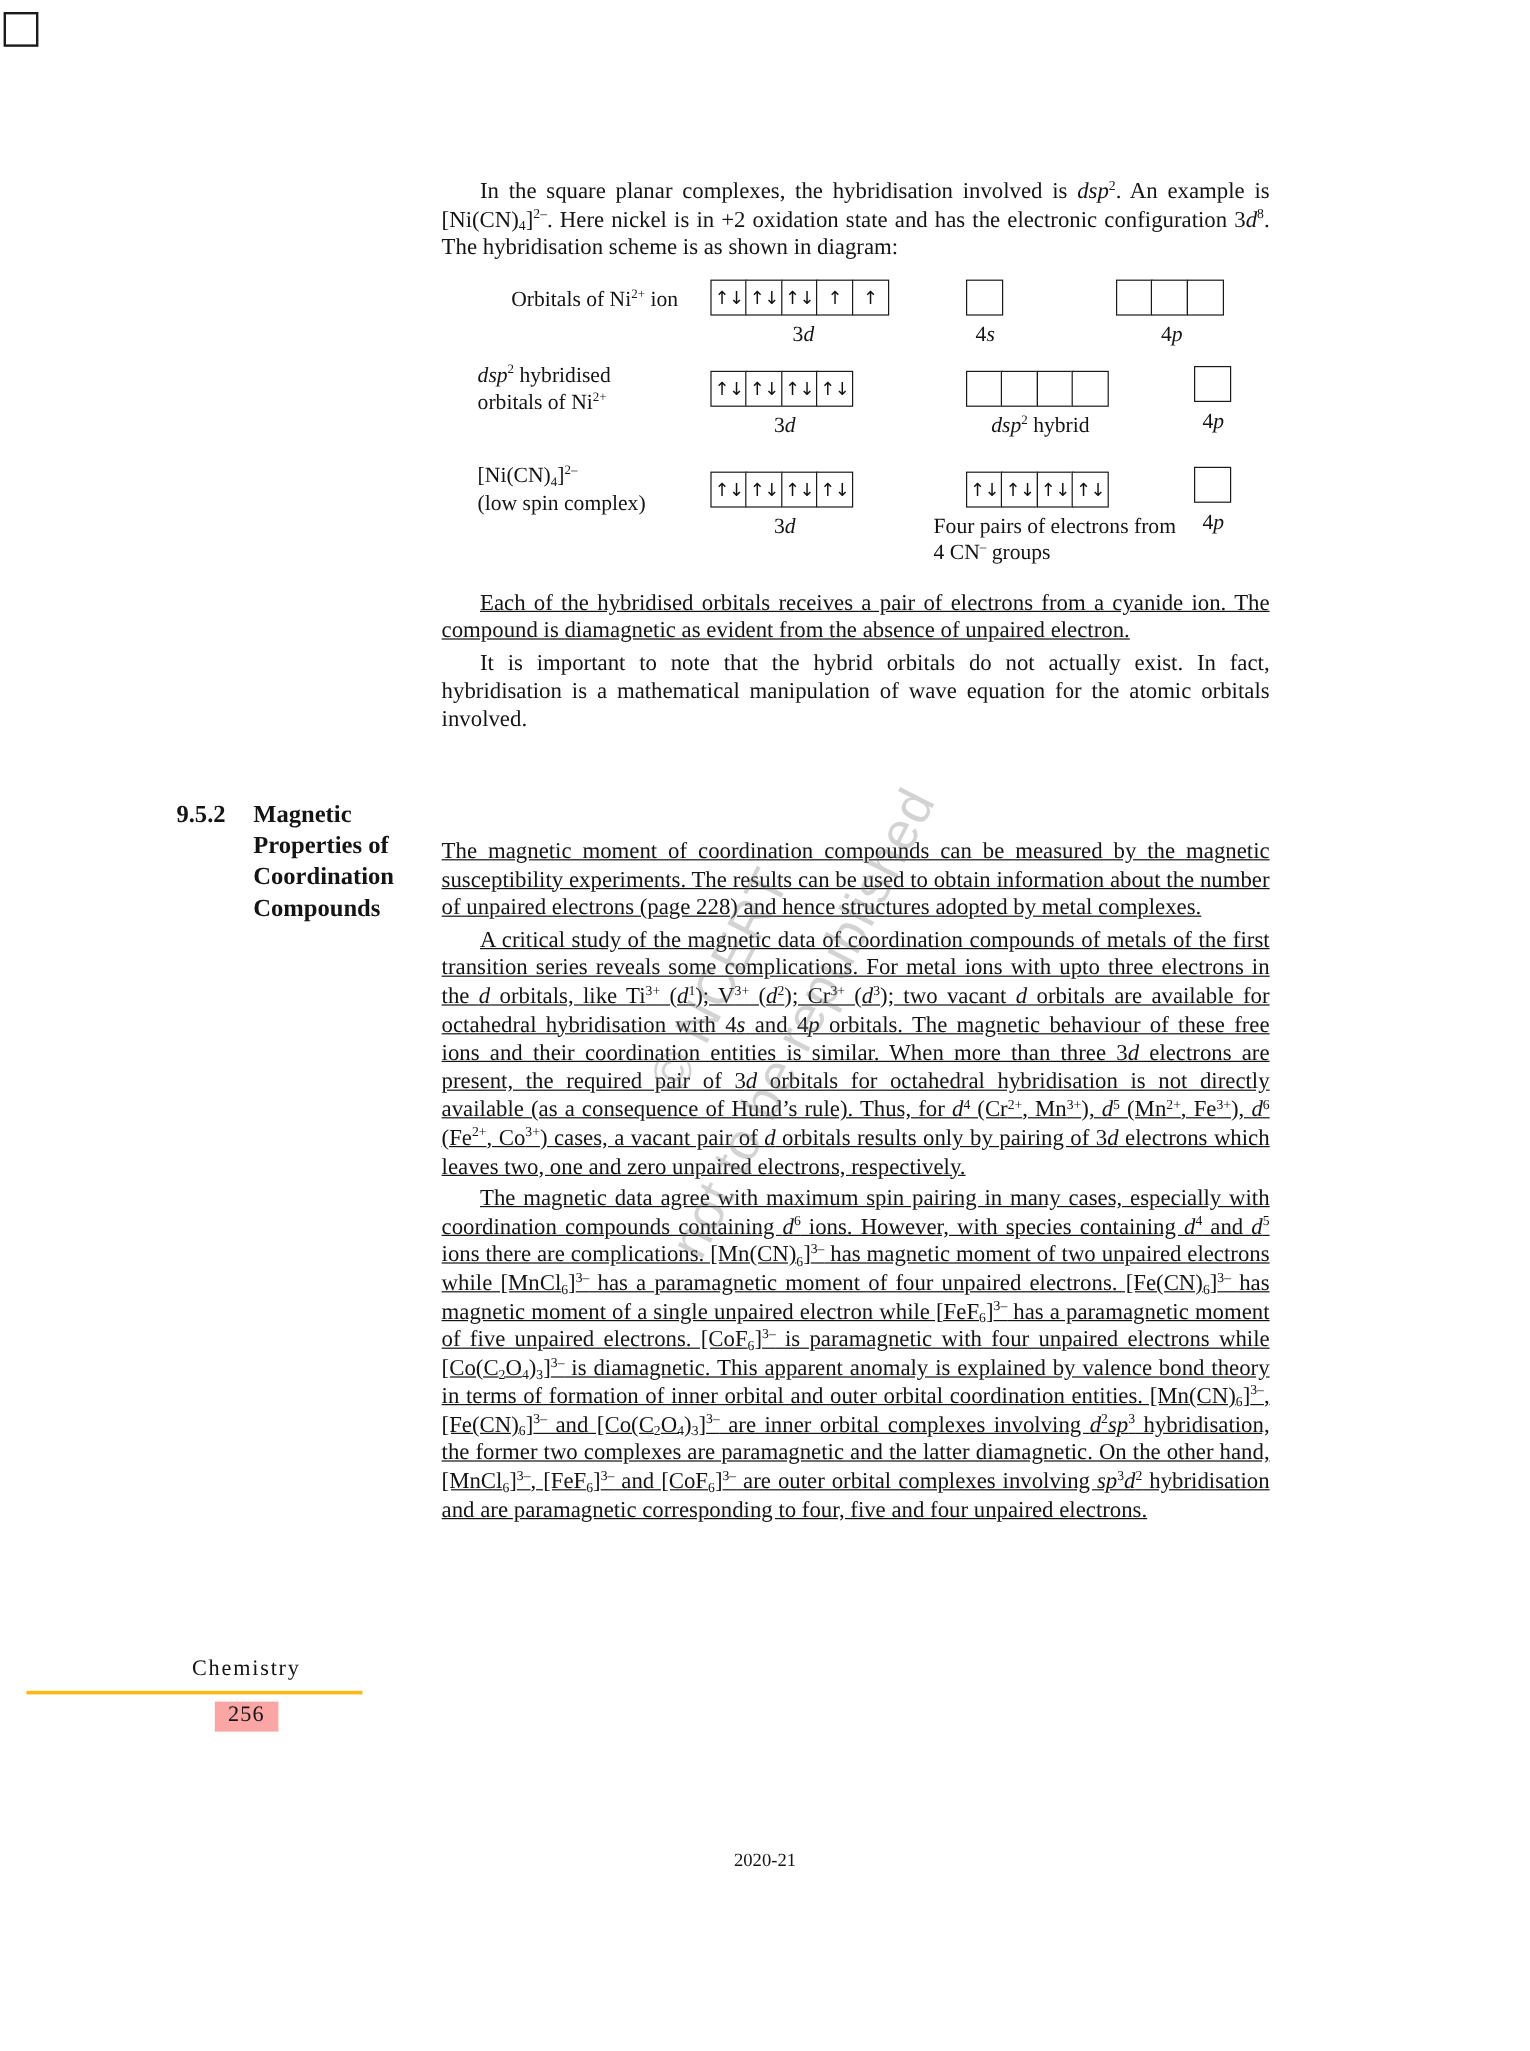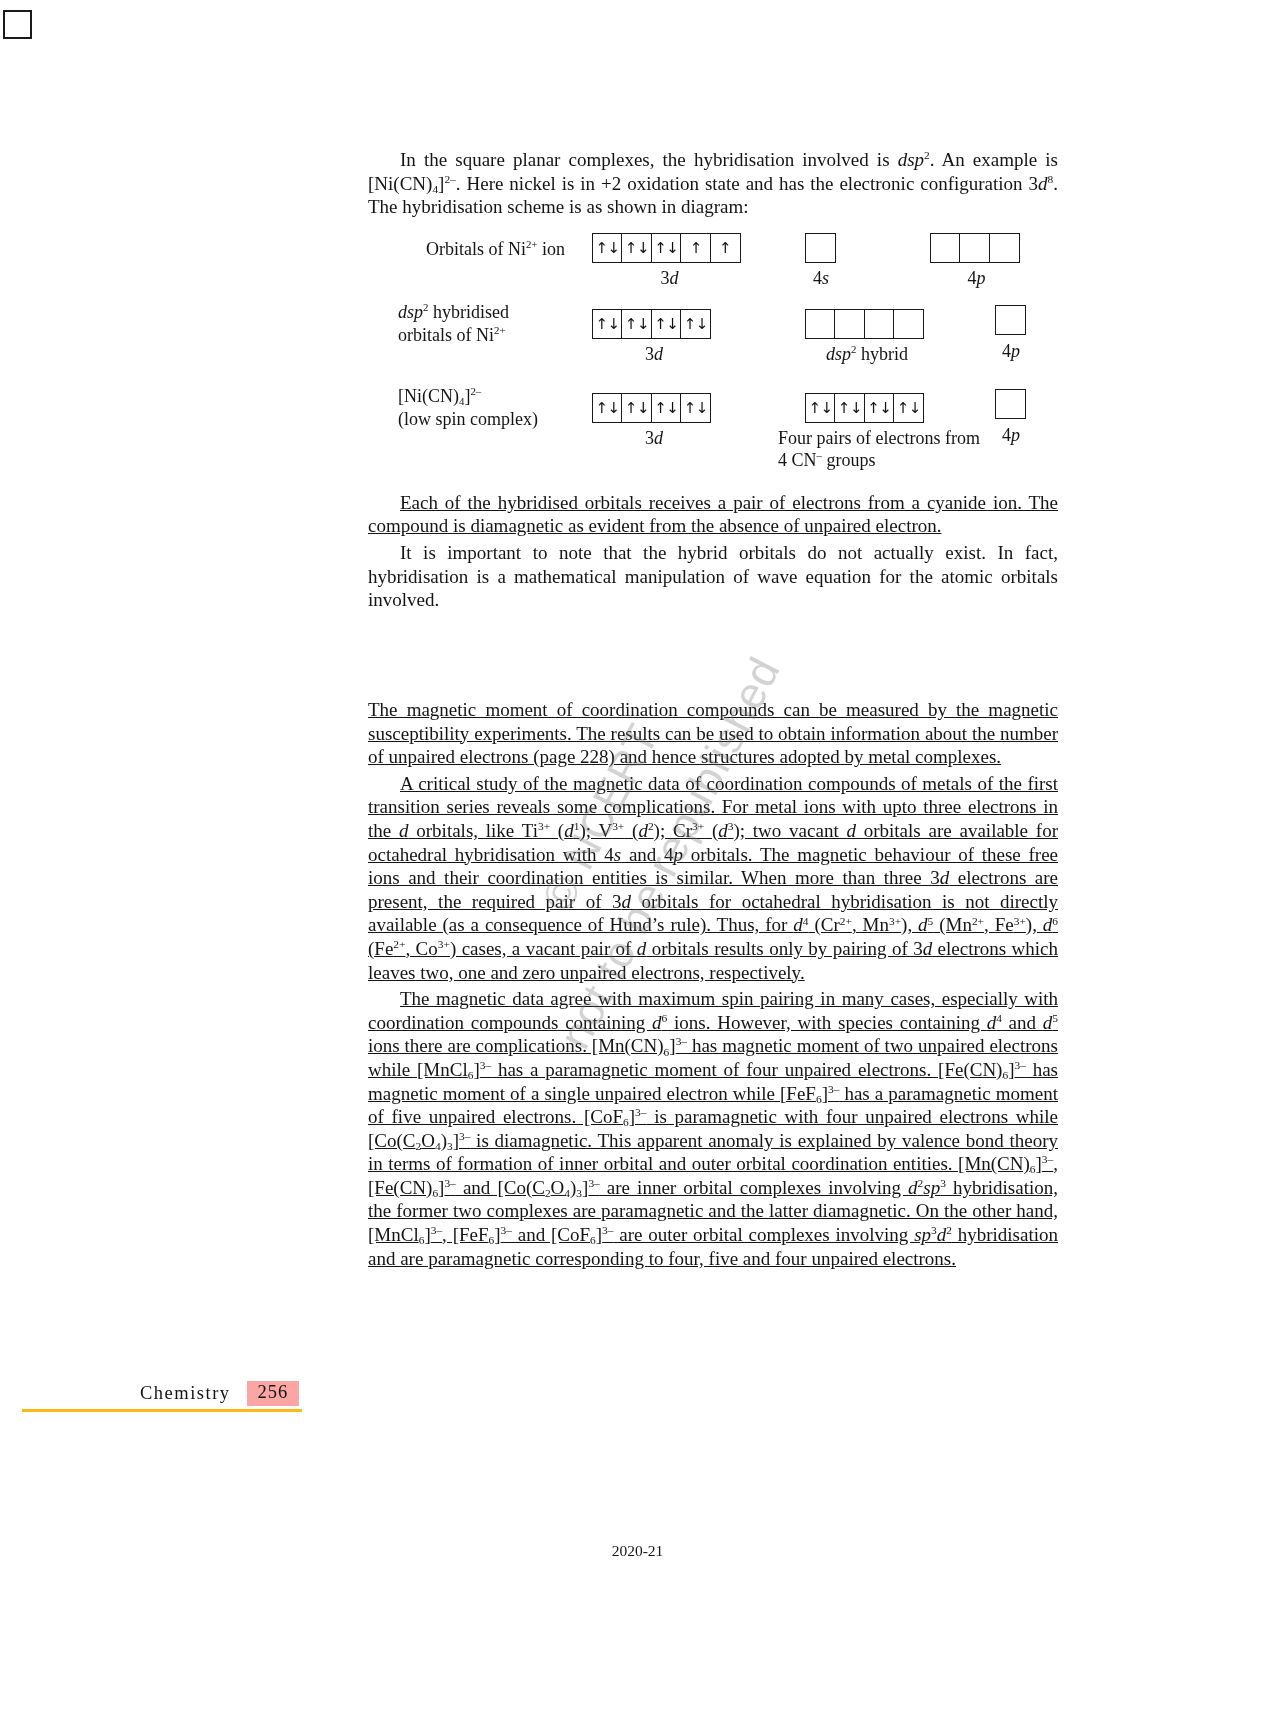--- a/index.html
+++ b/index.html
@@ -112,28 +112,29 @@
   .body2 {
     position: absolute;
     left: 368px;
     top: 698px;
     width: 690px;
     text-decoration: underline;
   }
 
   .footer {
     position: absolute;
-    left: 140px;
+    left: 160px;
     top: 1381px;
     font-size: 18.5px;
     letter-spacing: 1.5px;
     display: flex;
     align-items: center;
     gap: 16px;
     z-index: 6;
+    flex-direction: column;
   }
   .pagenum { padding: 1px 11px 3px 11px; letter-spacing: 1px; }
   .footer-rule {
     position: absolute;
     left: 22px;
     top: 1409px;
     width: 280px;
     height: 3px;
     z-index: 6;
   }
@@ -224,20 +225,24 @@
       <div class="oboxes" style="left:627px; top:156px;">
           <div class="obox"></div>
         </div>
       <div class="gsub" style="left:623px; top:191px; width:40px;">4<i>p</i></div>
     </div>
 
     <p class="para ind mt10">Each of the hybridised orbitals receives a pair of electrons from a cyanide ion. The compound is diamagnetic as evident from the absence of unpaired electron.</p>
     <p class="para ind mt3">It is important to note that the hybrid orbitals do not actually exist. In fact, hybridisation is a mathematical manipulation of wave equation for the atomic orbitals involved.</p>
   </div>
 
+  <div class="section-heading">
+    <div class="sec-num">9.5.2</div>
+    <div class="sec-title">Magnetic Properties of Coordination Compounds</div>
+  </div>
 
   <div class="body2">
     <p class="para">The magnetic moment of coordination compounds can be measured by the magnetic susceptibility experiments. The results can be used to obtain information about the number of unpaired electrons (page 228) and hence structures adopted by metal complexes.</p>
     <p class="para ind mt3">A critical study of the magnetic data of coordination compounds of metals of the first transition series reveals some complications. For metal ions with upto three electrons in the <i>d</i> orbitals, like Ti<sup>3+</sup> (<i>d</i><sup>1</sup>); V<sup>3+</sup> (<i>d</i><sup>2</sup>); Cr<sup>3+</sup> (<i>d</i><sup>3</sup>); two vacant <i>d</i> orbitals are available for octahedral hybridisation with 4<i>s</i> and 4<i>p</i> orbitals. The magnetic behaviour of these free ions and their coordination entities is similar. When more than three 3<i>d</i> electrons are present, the required pair of 3<i>d</i> orbitals for octahedral hybridisation is not directly available (as a consequence of Hund’s rule). Thus, for <i>d</i><sup>4</sup> (Cr<sup>2+</sup>, Mn<sup>3+</sup>), <i>d</i><sup>5</sup> (Mn<sup>2+</sup>, Fe<sup>3+</sup>), <i>d</i><sup>6</sup> (Fe<sup>2+</sup>, Co<sup>3+</sup>) cases, a vacant pair of <i>d</i> orbitals results only by pairing of 3<i>d</i> electrons which leaves two, one and zero unpaired electrons, respectively.</p>
     <p class="para ind mt3">The magnetic data agree with maximum spin pairing in many cases, especially with coordination compounds containing <i>d</i><sup>6</sup> ions. However, with species containing <i>d</i><sup>4</sup> and <i>d</i><sup>5</sup> ions there are complications. [Mn(CN)<sub>6</sub>]<sup>3–</sup> has magnetic moment of two unpaired electrons while [MnCl<sub>6</sub>]<sup>3–</sup> has a paramagnetic moment of four unpaired electrons. [Fe(CN)<sub>6</sub>]<sup>3–</sup> has magnetic moment of a single unpaired electron while [FeF<sub>6</sub>]<sup>3–</sup> has a paramagnetic moment of five unpaired electrons. [CoF<sub>6</sub>]<sup>3–</sup> is paramagnetic with four unpaired electrons while [Co(C<sub>2</sub>O<sub>4</sub>)<sub>3</sub>]<sup>3–</sup> is diamagnetic. This apparent anomaly is explained by valence bond theory in terms of formation of inner orbital and outer orbital coordination entities. [Mn(CN)<sub>6</sub>]<sup>3–</sup>, [Fe(CN)<sub>6</sub>]<sup>3–</sup> and [Co(C<sub>2</sub>O<sub>4</sub>)<sub>3</sub>]<sup>3–</sup> are inner orbital complexes involving <i>d</i><sup>2</sup><i>sp</i><sup>3</sup> hybridisation, the former two complexes are paramagnetic and the latter diamagnetic. On the other hand, [MnCl<sub>6</sub>]<sup>3–</sup>, [FeF<sub>6</sub>]<sup>3–</sup> and [CoF<sub>6</sub>]<sup>3–</sup> are outer orbital complexes involving <i>sp</i><sup>3</sup><i>d</i><sup>2</sup> hybridisation and are paramagnetic corresponding to four, five and four unpaired electrons.</p>
   </div>
 
   <div class="footer">
     <span>Chemistry</span>
     <span class="pagenum" style="background-color: #fca5a5;">256</span>

